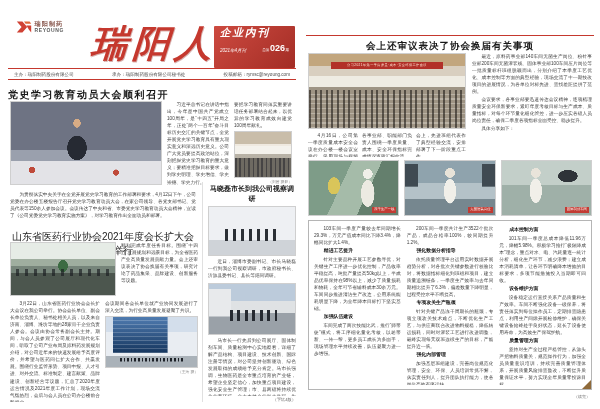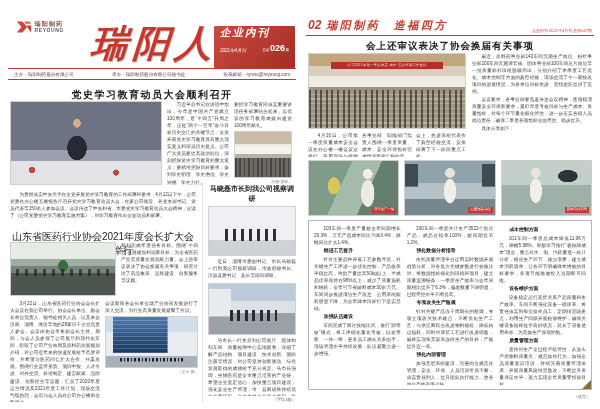--- a/index.html
+++ b/index.html
@@ -25,21 +25,21 @@
     background:linear-gradient(135deg,#cd4a40,#a32d25);color:#fff;padding:0 6px;box-sizing:border-box;}
   .badge-label{font-family:"DejaVu Serif",serif;font-style:italic;font-weight:bold;font-size:10.5px;letter-spacing:2px;}
   .badge-row{display:flex;justify-content:space-between;align-items:flex-end;margin-top:4px;}
   .badge-date{font-size:4.5px;font-style:italic;opacity:.95;}
   .badge-issue{font-size:3.6px;white-space:nowrap;}
   .badge-issue b{font-size:9px;line-height:1;margin:0 0.5px;font-style:normal;}
   .infobar{position:absolute;top:62px;left:0;right:0;border-top:1.5px solid #c5382e;border-bottom:0.6px solid #c5382e;
     display:flex;justify-content:space-between;padding:2.5px 6px 2px;font-size:4.6px;color:#4a4a4a;}
 
   
-  .a1title{position:absolute;top:82px;left:0;width:100%;text-align:center;font-size:10px;font-weight:bold;
+  .a1title{position:absolute;top:82px;left:0;width:100%;text-align:left;font-size:10px;font-weight:bold;
     color:#191919;letter-spacing:1.5px;}
   .a1row{position:absolute;top:95px;left:2px;width:284px;display:flex;gap:5px;}
   .ph-speaker{width:152px;height:84px;flex:none;background:
     radial-gradient(6px 7px at 44% 26%,#d8ac85 60%,transparent 62%),
     radial-gradient(16px 20px at 44% 56%,#262a33 60%,transparent 62%),
     radial-gradient(5px 5px at 14% 83%,#bf4a3a 60%,transparent 62%),
     radial-gradient(5px 5px at 70% 86%,#bf4a3a 60%,transparent 62%),
     linear-gradient(180deg,#6e7383 0 58%,#9aa0ad 58% 72%,#e3e3e7 72% 100%);}
   .colmid{width:62px;}
   .colright{width:58px;display:flex;flex-direction:column;}
@@ -195,25 +195,20 @@
       <div class="ph ph-hallway"></div>
       <div class="t p1x">近日，淄博市委副书记、市长马晓磊一行到我公司视察调研，市政府秘书长、沂源县委书记、县长等陪同调研。</div>
       <div class="ph ph-outdoor"></div>
       <div class="t p2x">马市长一行先后到公司展厅、固体制剂车间、质量检测中心实地察看，详细了解产品结构、项目建设、技术创新、国际注册等情况，对公司坚持创新驱动、绿色发展取得的成绩给予充分肯定。马市长强调，生物医药是全市重点培育的产业链，希望企业坚定信心，加快重点项目建设，强化安全生产管理；市、县两级将持续优化营商环境，全力支持企业做大做强，为全市医药产业高质量发展作出更大贡献。</div>
       <div class="cont">（下转4版）</div>
     </div>
   </div>
 
   <div class="pageR">
 
-    <div class="rheader">
-      <span class="pageno">02</span>
-      <span class="slogan">瑞阳制药　造福四方</span>
-      <span class="rissue">企业内刊 2021年4月刊 总第047期</span>
-    </div>
     <div class="redline"></div>
 
     <div class="ratitle">会上还审议表决了协会换届有关事项</div>
 
     <div class="ph ph-bighall">
       <div class="banner">公司2021年第一季度质量·成本·安全环保工作会议</div>
     </div>
 
     <div class="rightcol">
       <div class="t">最近，原料药事业部140车间无菌生产岗位、粉针事业部200车间无菌灌装线、固体事业部100车间压片岗位等一批质量标杆班组脱颖而出，分别介绍了本季度工艺优化、成本控制等方面的典型经验，现场交流了十一期技改项目的进展情况，为各单位对标先进、查找差距提供了范例。</div>

